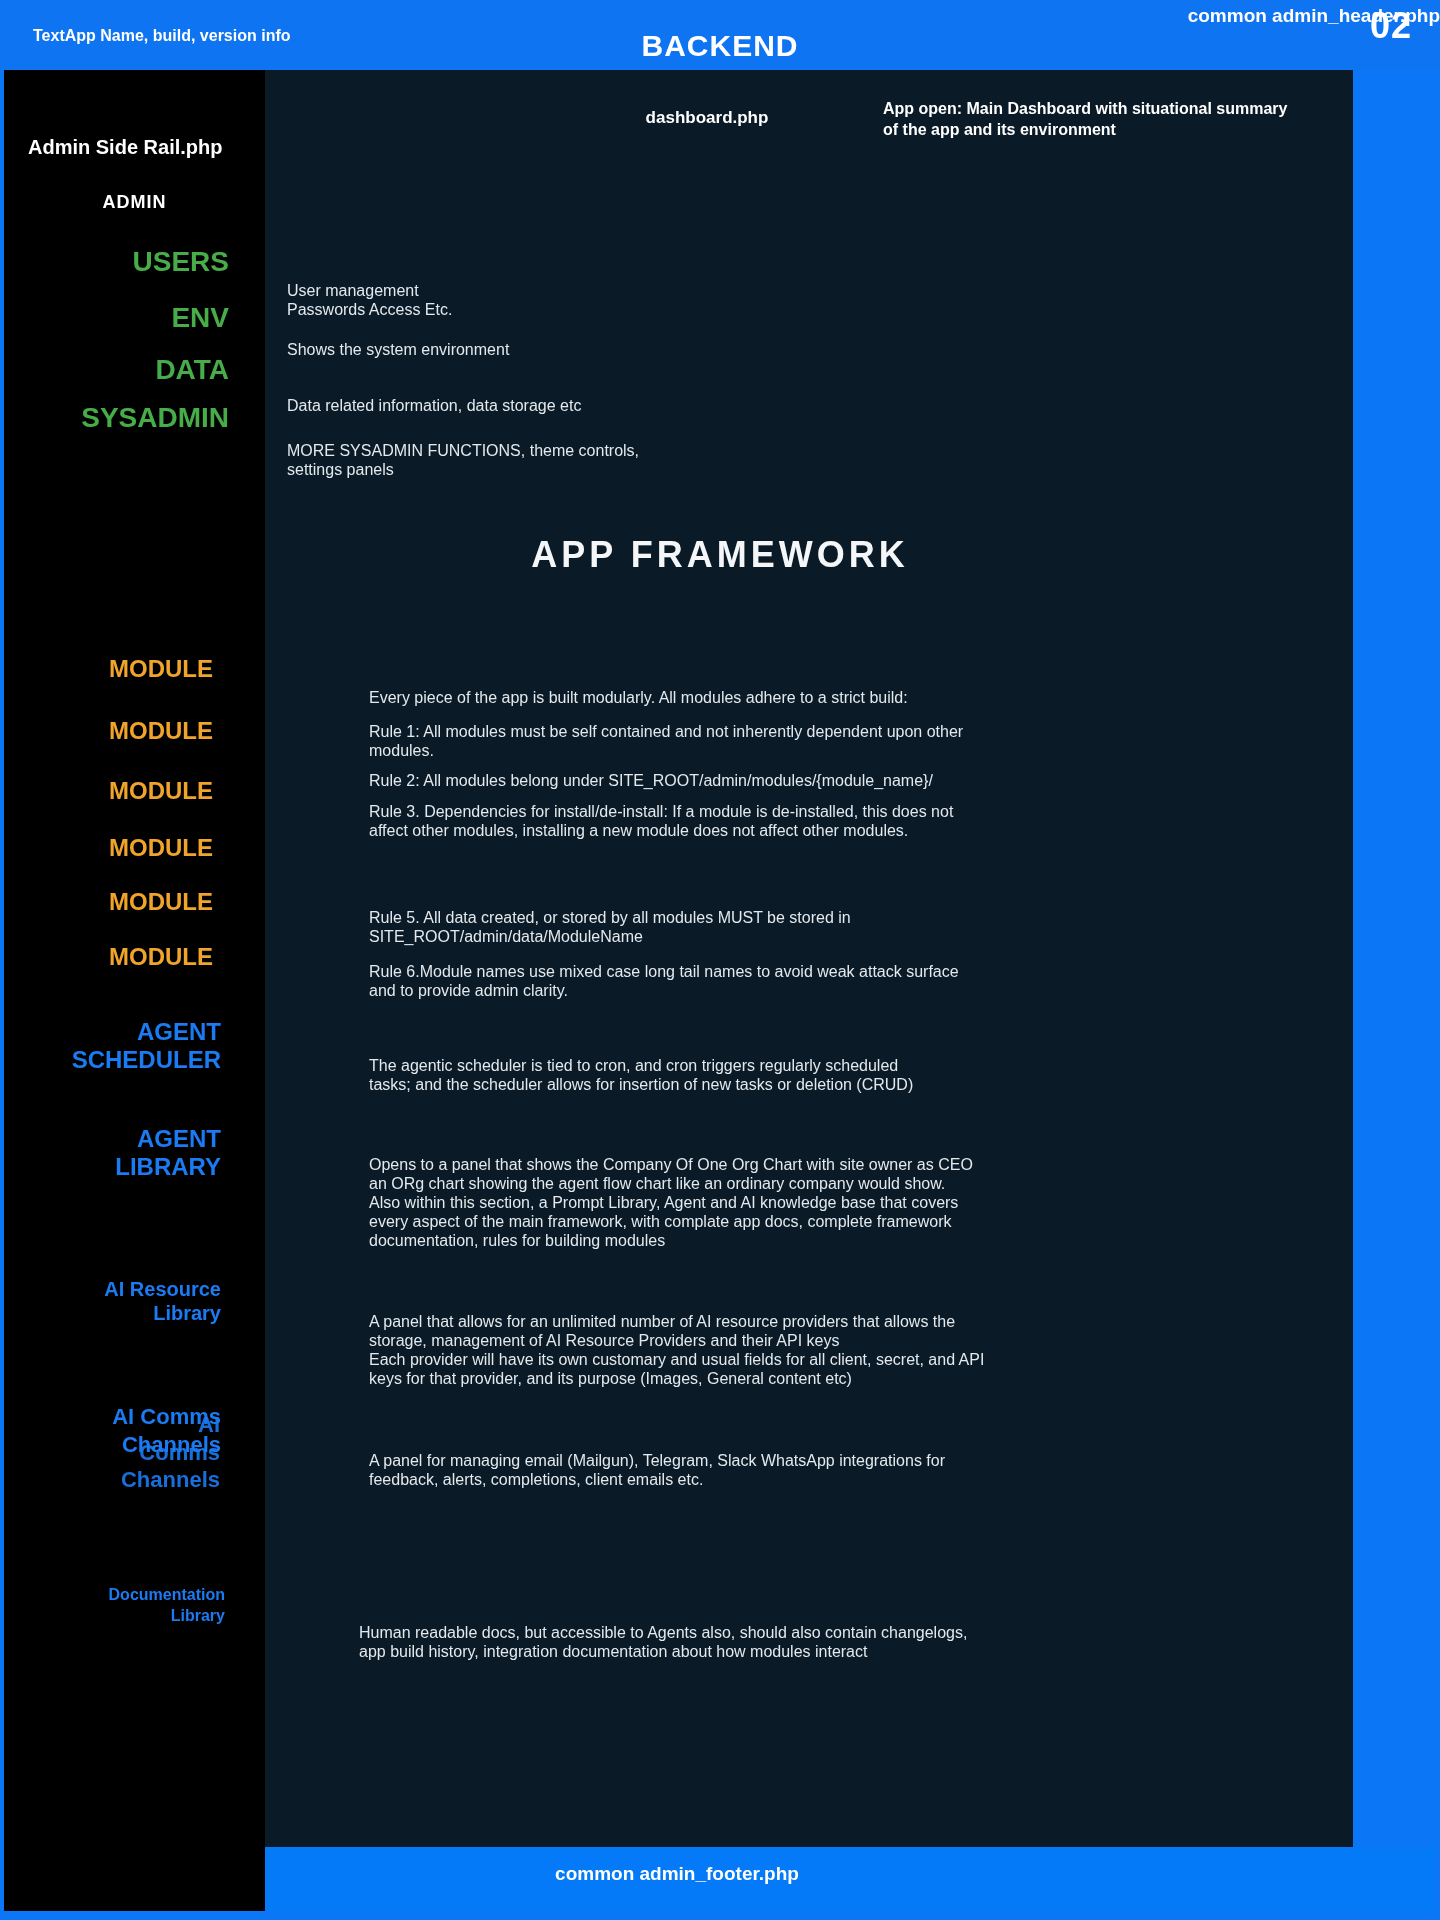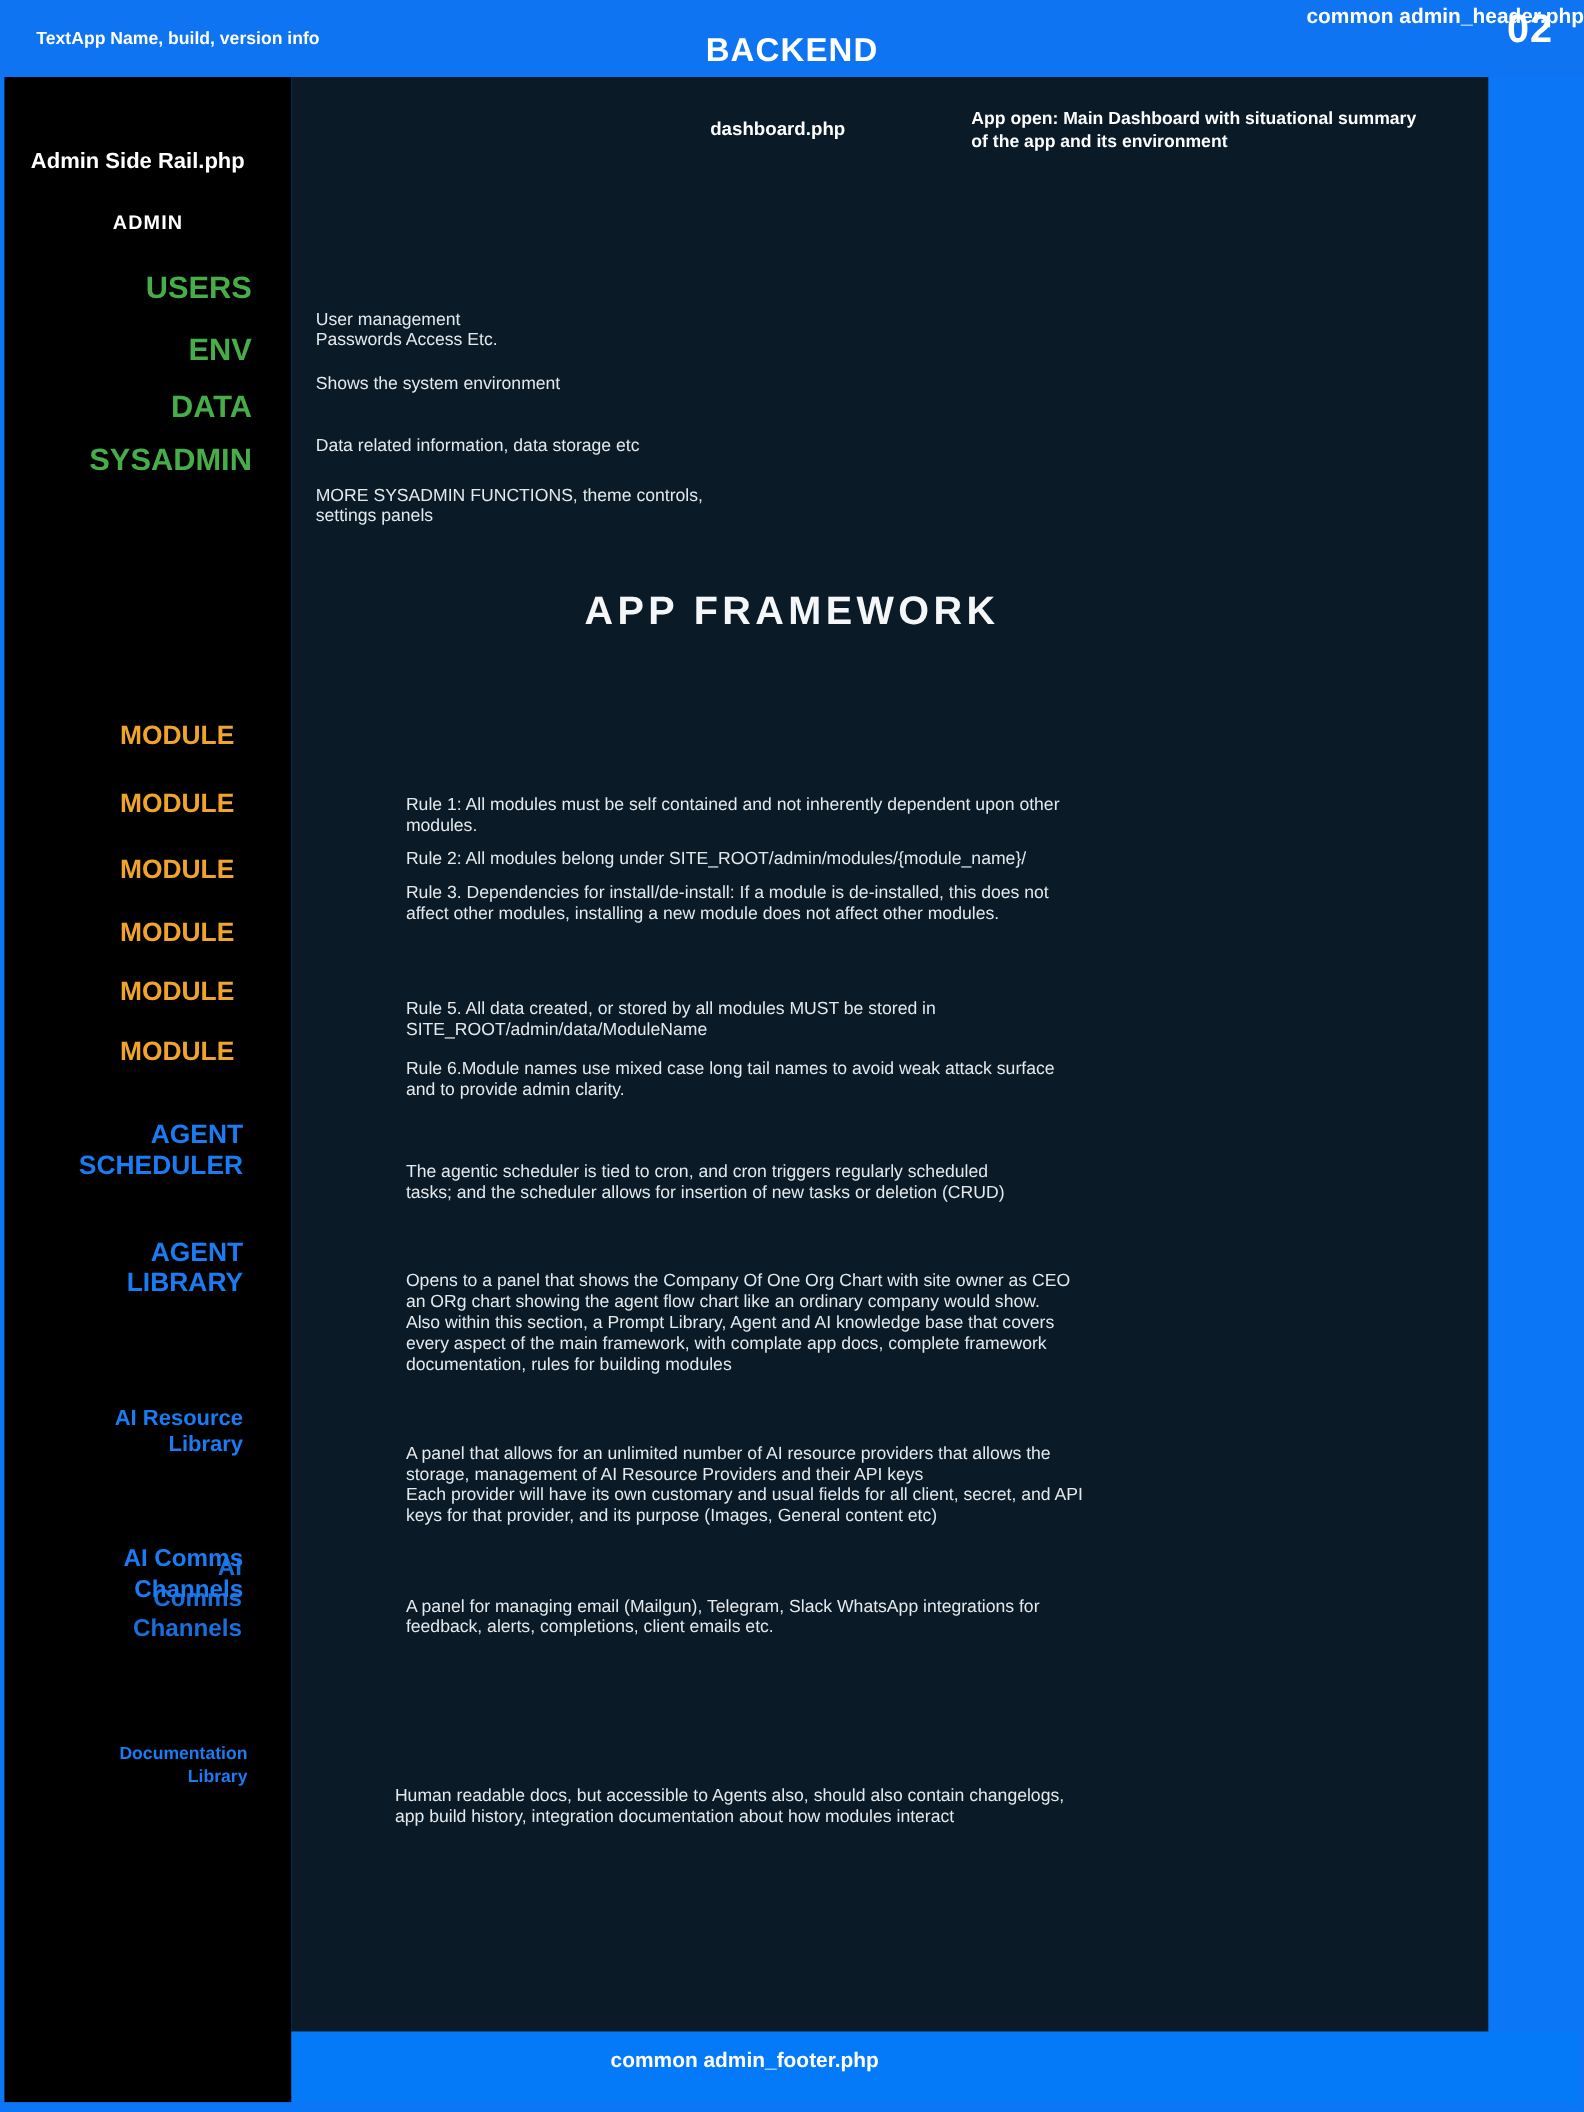--- a/index.html
+++ b/index.html
@@ -139,20 +139,21 @@
 of the app and its environment</div>
 
   <div class="abs para desc-col" style="top:175px">User management
 Passwords Access Etc.</div>
   <div class="abs para desc-col" style="top:234px">Shows the system environment</div>
   <div class="abs para desc-col" style="top:290px">Data related information, data storage etc</div>
   <div class="abs para desc-col" style="top:335px">MORE SYSADMIN FUNCTIONS, theme controls,
 settings panels</div>
 
   <div class="abs framework-heading">APP FRAMEWORK</div>
+  <div class="abs para rule-col" style="top:582px">Every piece of the app is built modularly. All modules adhere to a strict build:</div>
 
   <div class="abs para rule-col" style="top:616px">Rule 1: All modules must be self contained and not inherently dependent upon other
 modules.</div>
   <div class="abs para rule-col" style="top:665px">Rule 2: All modules belong under SITE_ROOT/admin/modules/{module_name}/</div>
   <div class="abs para rule-col" style="top:696px">Rule 3. Dependencies for install/de-install: If a module is de-installed, this does not
 affect other modules, installing a new module does not affect other modules.</div>
   <div class="abs para rule-col" style="top:802px">Rule 5. All data created, or stored by all modules MUST be stored in
 SITE_ROOT/admin/data/ModuleName</div>
   <div class="abs para rule-col" style="top:856px">Rule 6.Module names use mixed case long tail names to avoid weak attack surface
 and to provide admin clarity.</div>

